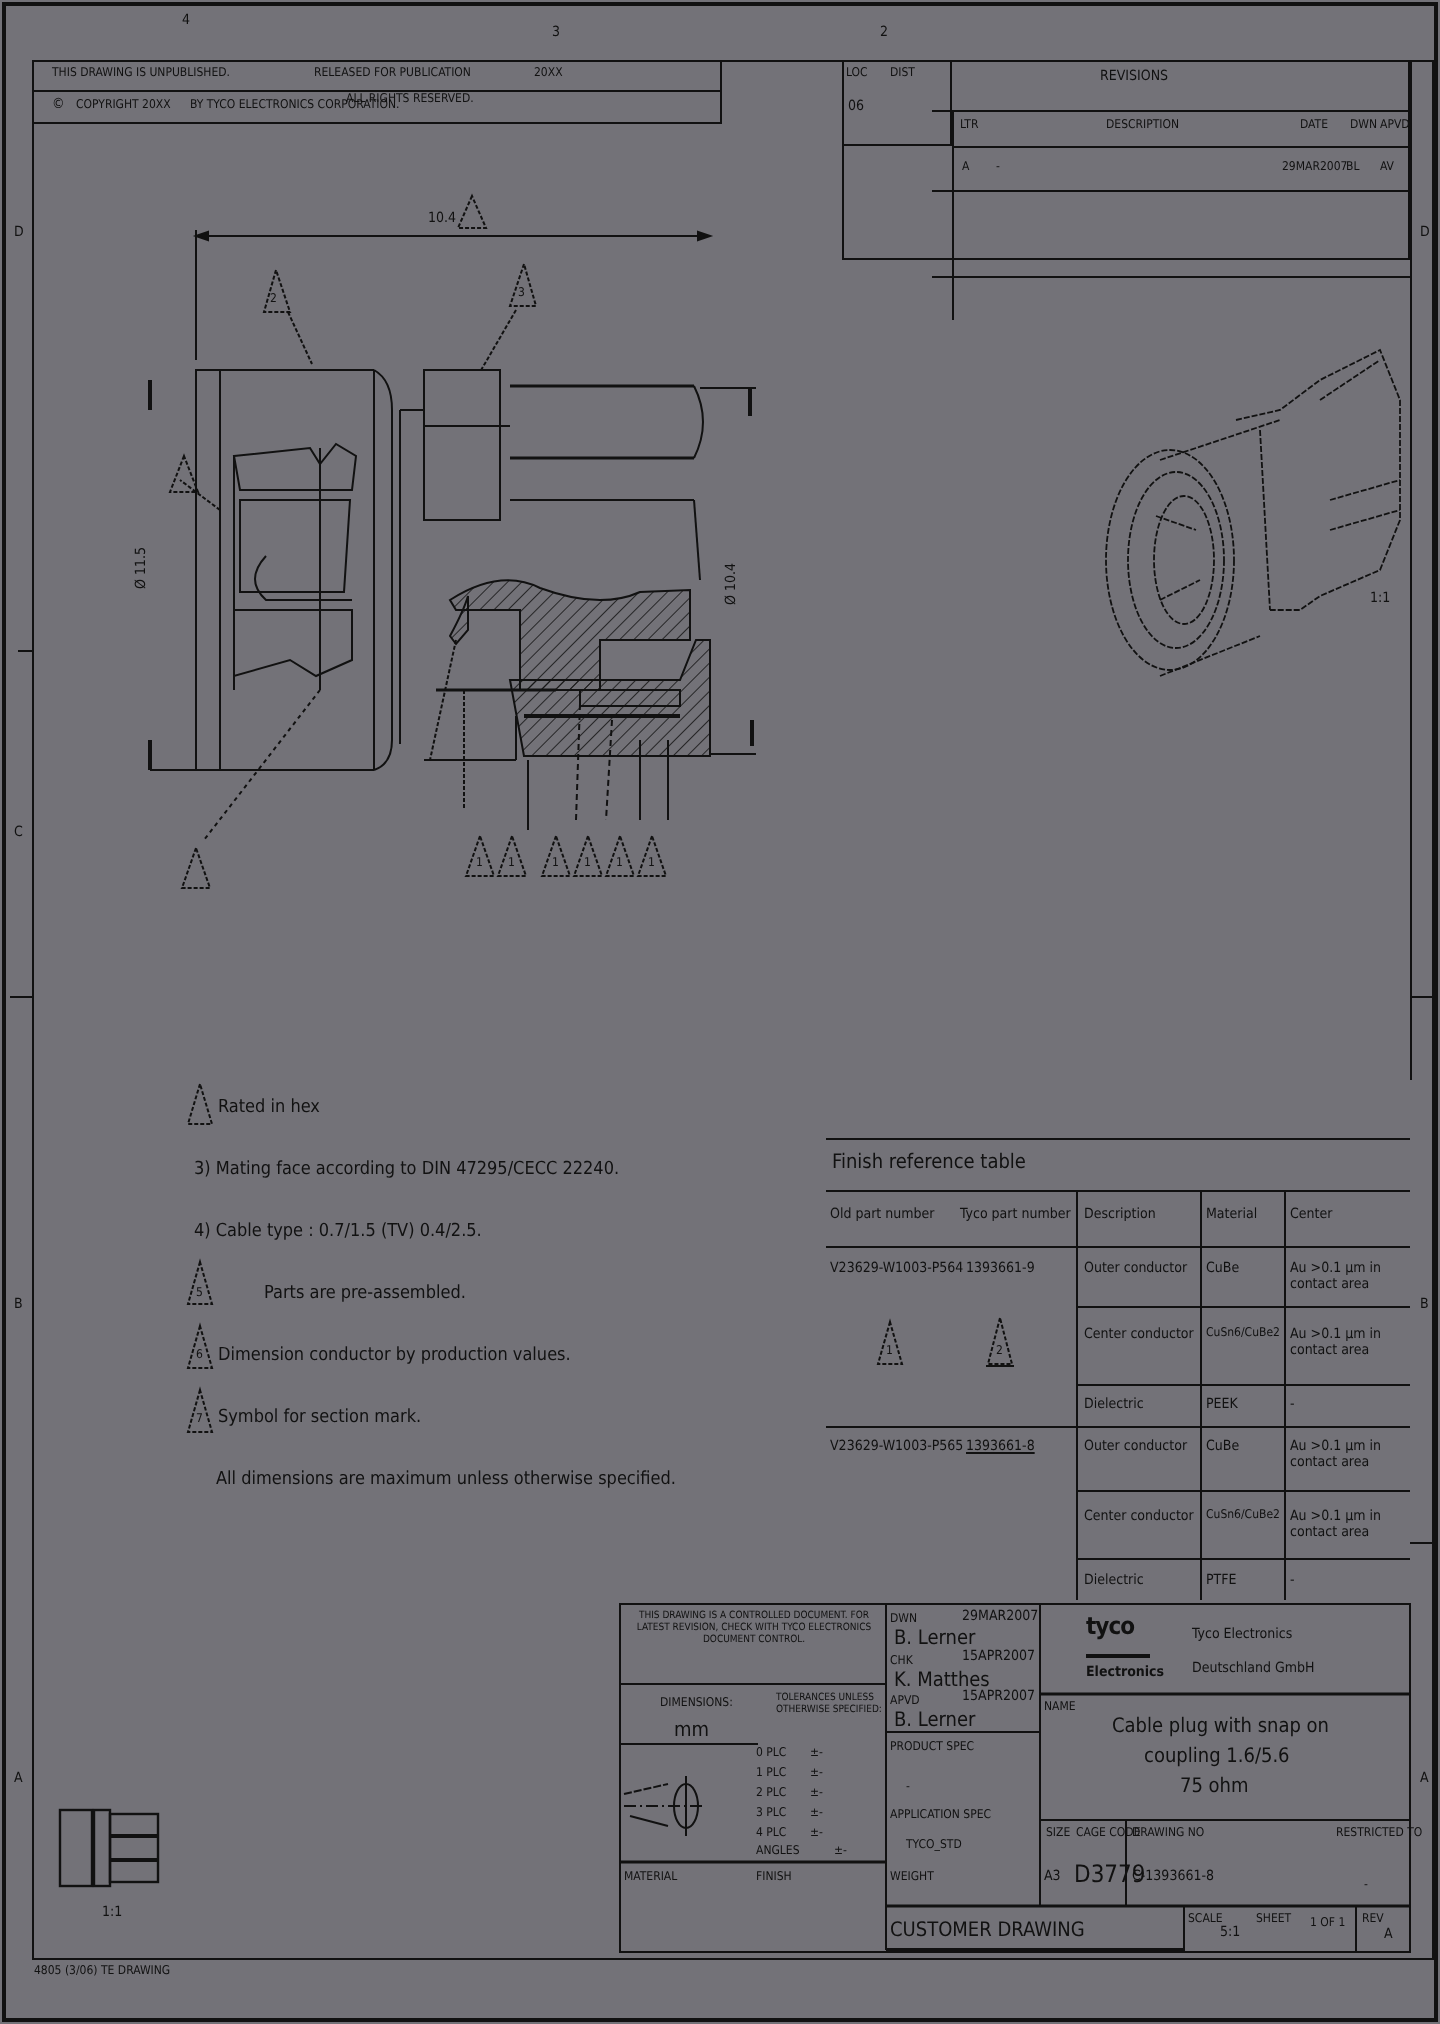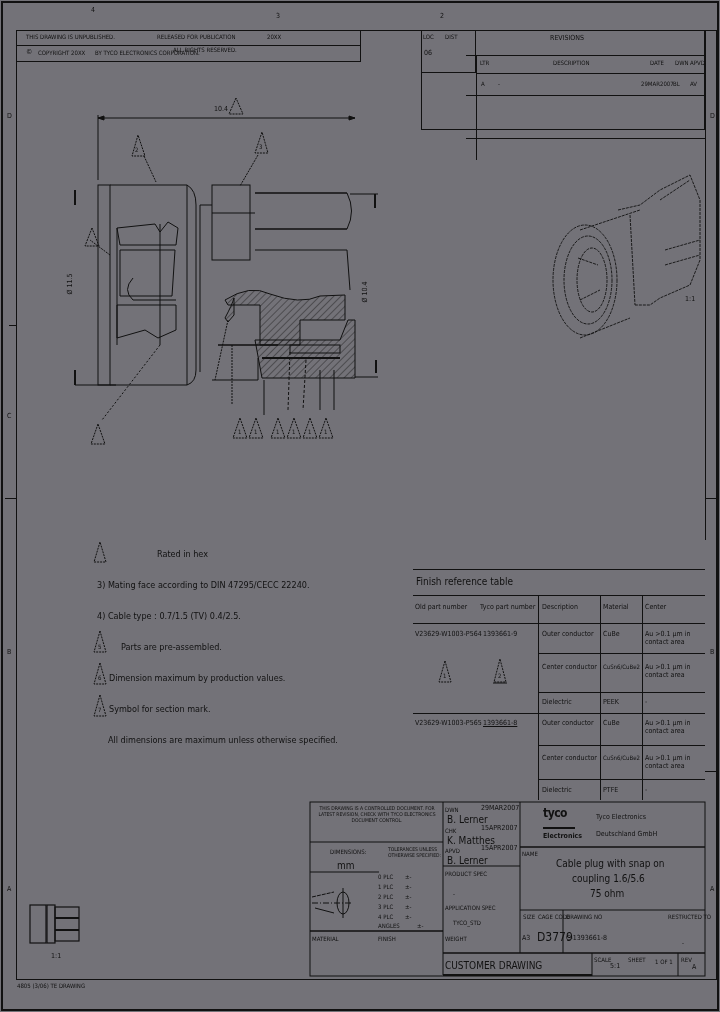--- a/index.html
+++ b/index.html
@@ -211,33 +211,33 @@
 <div class="txt tiny" style="left:254px;top:428px;">1</div>
 <div class="txt tiny" style="left:276px;top:428px;">1</div>
 <div class="txt tiny" style="left:292px;top:428px;">1</div>
 <div class="txt tiny" style="left:308px;top:428px;">1</div>
 <div class="txt tiny" style="left:324px;top:428px;">1</div>
 
 <div>
   <svg style="left:93px;top:541px;" width="14" height="22">
       <polygon points="7,1 1,21 13,21" fill="none" stroke="#111" stroke-dasharray="2,1"></polygon>
     </svg>
-  <div class="txt" style="left:109px;top:549px;margin-left:48px;">Rated in hex</div>
+  <div class="txt" style="left:109px;top:549px;">Rated in hex</div>
   <div class="txt" style="left:97px;top:580px;">3) Mating face according to DIN 47295/CECC 22240.</div>
   <div class="txt" style="left:97px;top:611px;">4) Cable type : 0.7/1.5 (TV) 0.4/2.5.</div>
   <svg style="left:93px;top:630px;" width="14" height="24">
       <polygon points="7,1 1,22 13,22" fill="none" stroke="#111" stroke-dasharray="2,1"></polygon>
     </svg>
   <div class="txt tiny" style="left:98px;top:643px;">5</div>
-  <div class="txt" style="left:109px;top:642px;padding-left:12px;">Parts are pre-assembled.</div>
+  <div class="txt" style="left:120px;top:642px;padding-left:12px;">Parts are pre-assembled.</div>
   <svg style="left:93px;top:662px;" width="14" height="24">
       <polygon points="7,1 1,22 13,22" fill="none" stroke="#111" stroke-dasharray="2,1"></polygon>
     </svg>
   <div class="txt tiny" style="left:98px;top:674px;">6</div>
-  <div class="txt" style="left:109px;top:673px;">Dimension maximum by production values.</div>
+  <div class="txt" style="left:109px;top:673px;">Dimension conductor by production values.</div>
   <svg style="left:93px;top:694px;" width="14" height="24">
       <polygon points="7,1 1,22 13,22" fill="none" stroke="#111" stroke-dasharray="2,1"></polygon>
     </svg>
   <div class="txt tiny" style="left:98px;top:706px;">7</div>
   <div class="txt" style="left:109px;top:704px;">Symbol for section mark.</div>
   <div class="txt" style="left:108px;top:735px;">All dimensions are maximum unless otherwise specified.</div>
 </div>
 
 <div class="ln" style="left:413px;top:569px;width:292px;height:1px;"></div>
 <div class="txt med" style="left:416px;top:576px;">Finish reference table</div>

